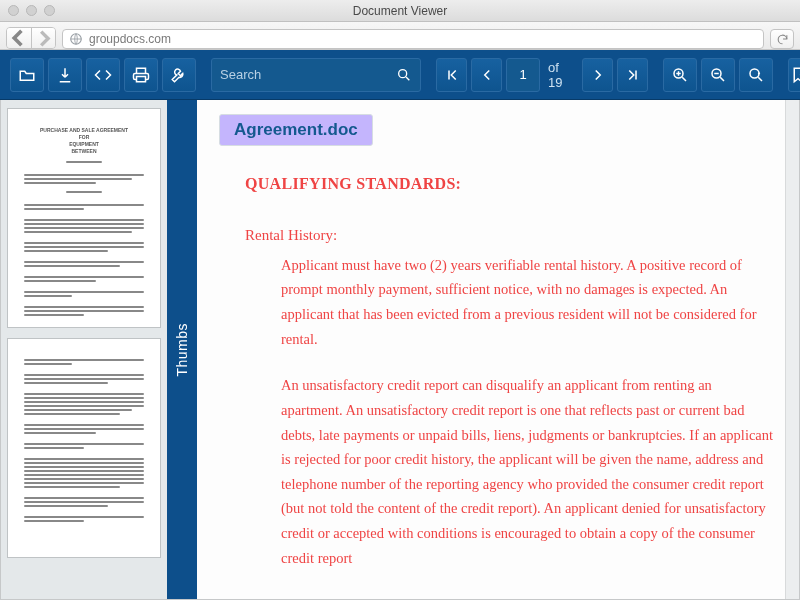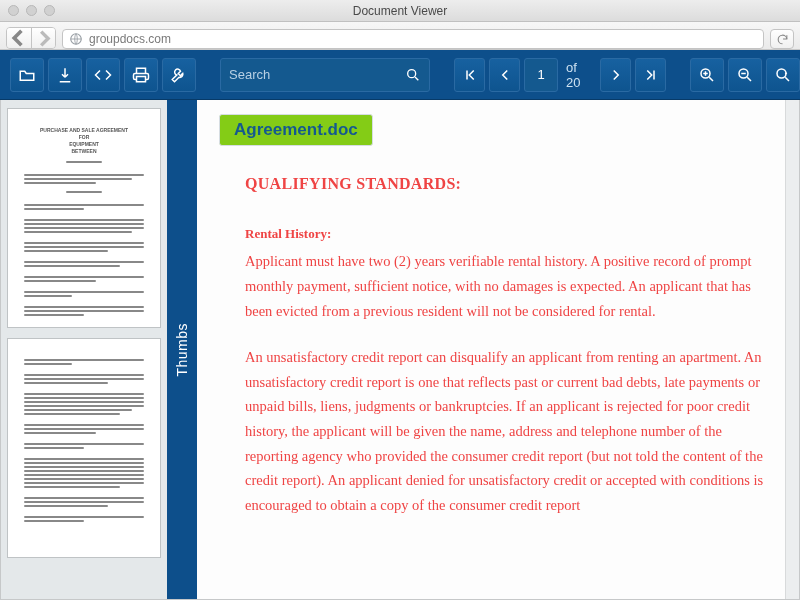--- a/index.html
+++ b/index.html
@@ -13,21 +13,21 @@
   
   
   .addressbar { height:28px; background:linear-gradient(#f7f7f7,#eaeaea); border-bottom:1px solid #c8c8c8; display:flex; align-items:flex-end; gap:6px; padding:0 6px; }
   .navbtn-group { display:flex; border:1px solid #c4c4c4; border-radius:4px; overflow:hidden; }
   .navbtn { width:24px; height:20px; background:linear-gradient(#ffffff,#f0f0f0); display:flex; align-items:center; justify-content:center; color:#8a8a8a; font-size:10px; }
   .navbtn + .navbtn { border-left:1px solid #c4c4c4; }
   .address { flex:1; height:20px; background:#fff; border:1px solid #c4c4c4; border-radius:4px; display:flex; align-items:center; padding:0 6px; font-size:12px; color:#7a7a7a; gap:6px; }
   .reload { width:24px; height:20px; border:1px solid #c4c4c4; border-radius:4px; background:linear-gradient(#ffffff,#f0f0f0); display:flex; align-items:center; justify-content:center; color:#8a8a8a; }
   
   
-  .toolbar { height:50px; background:#0d4f8b; display:flex; align-items:center; padding:0 10px; gap:16px; border-bottom:1px solid #073a68; }
+  .toolbar { height:50px; background:#0d4f8b; display:flex; align-items:center; padding:0 10px; gap:7px; border-bottom:1px solid #073a68; }
   .tbtn { width:34px; height:34px; border:1px solid #2a6aa3; border-radius:3px; background:linear-gradient(#1761a0,#0e548f); display:flex; align-items:center; justify-content:center; color:#ffffff; cursor:pointer; }
   .tbtn svg { width:18px; height:18px; stroke:#fff; fill:none; stroke-width:2; }
   .tgroup { display:flex; gap:4px; margin-right:8px; }
   .search { flex:0 0 150px; height:34px; border:1px solid #2a6aa3; border-radius:3px; background:#14598f; display:flex; align-items:center; padding:0 8px; margin-right:8px; }
   .search input { flex:1; background:transparent; border:none; outline:none; color:#fff; font-size:13px; }
   .search input::placeholder { color:#b8d0e4; }
   .search svg { width:16px; height:16px; stroke:#fff; fill:none; stroke-width:2; }
   .pager { display:flex; align-items:center; gap:4px; margin-right:8px; }
   .pageinput { width:34px; height:34px; border:1px solid #2a6aa3; border-radius:3px; background:#14598f; color:#fff; text-align:center; font-size:13px; outline:none; }
   .pagecount { color:#cde1f1; font-size:13px; margin:0 4px; }
@@ -40,25 +40,25 @@
   .tline { height:2px; background:#888; margin:2px 0; border-radius:1px; }
   .w100{width:100%} .w90{width:90%} .w80{width:80%} .w70{width:70%} .w60{width:60%} .w50{width:50%} .w40{width:40%} .w30{width:30%}
   .tblock { width:100%; margin-bottom:5px; }
   
   .tab-rail { width:30px; background:#0d4f8b; display:flex; align-items:center; justify-content:center; }
   .tab-label { color:#fff; writing-mode:vertical-rl; transform:rotate(180deg); font-size:14px; letter-spacing:0.5px; }
   
   .doc-pane { flex:1; background:#fdfdfd; overflow:hidden; position:relative; }
   .doc-scroll { position:absolute; right:0; top:0; bottom:0; width:14px; background:#eceeef; border-left:1px solid #d8dadb; }
   .doc-body { padding:14px 14px 0 22px; height:100%; overflow:hidden; }
-  .doc-filename-badge { display:inline-block; border:1px solid #d6dde2; border-radius:3px; padding:5px 14px; color:#14598f; font-size:17px; font-weight:600; background:#84cc16; margin-bottom:24px; }
+  .doc-filename-badge { display:inline-block; border:1px solid #d6dde2; border-radius:3px; padding:5px 14px; color:#14598f; font-size:17px; font-weight:600; background:#c4b5fd; margin-bottom:24px; }
   .doc-text { padding:0 10px 0 26px; font-family: Georgia, "Times New Roman", serif; color:#ef4444; font-size:14.5px; line-height:1.7; }
   .doc-text h2.block { font-size:16px; font-weight:bold; margin-bottom:26px; letter-spacing:0.3px; }
-  .doc-text h3 { font-size:13px; font-weight:bold; margin-bottom:4px; }
-  .doc-text p { margin-bottom:22px; }
+  .doc-text h3 { font-size:15px; font-weight:normal; margin-bottom:4px; }
+  .doc-text p { margin-bottom:22px;margin-left:36px; }
   
   .site-icon { width:14px; height:14px; }
 </style>
 </head>
 <body>
 
 <div class="titlebar">
   <div class="traffic">
     <div class="dot"></div>
     <div class="dot"></div>
@@ -136,21 +136,21 @@
         <svg viewBox="0 0 24 24">
           <path d="M17 6l-6 6 6 6M8 6v12"></path>
         </svg>
       </div>
     <div class="tbtn">
         <svg viewBox="0 0 24 24">
           <path d="M15 6l-6 6 6 6"></path>
         </svg>
       </div>
     <input class="pageinput" value="1" style="">
-    <span class="pagecount">of 20</span>
+    <span class="pagecount">of 19</span>
     <div class="tbtn">
         <svg viewBox="0 0 24 24">
           <path d="M9 6l6 6-6 6"></path>
         </svg>
       </div>
     <div class="tbtn">
         <svg viewBox="0 0 24 24">
           <path d="M7 6l6 6-6 6M16 6v12"></path>
         </svg>
       </div>

